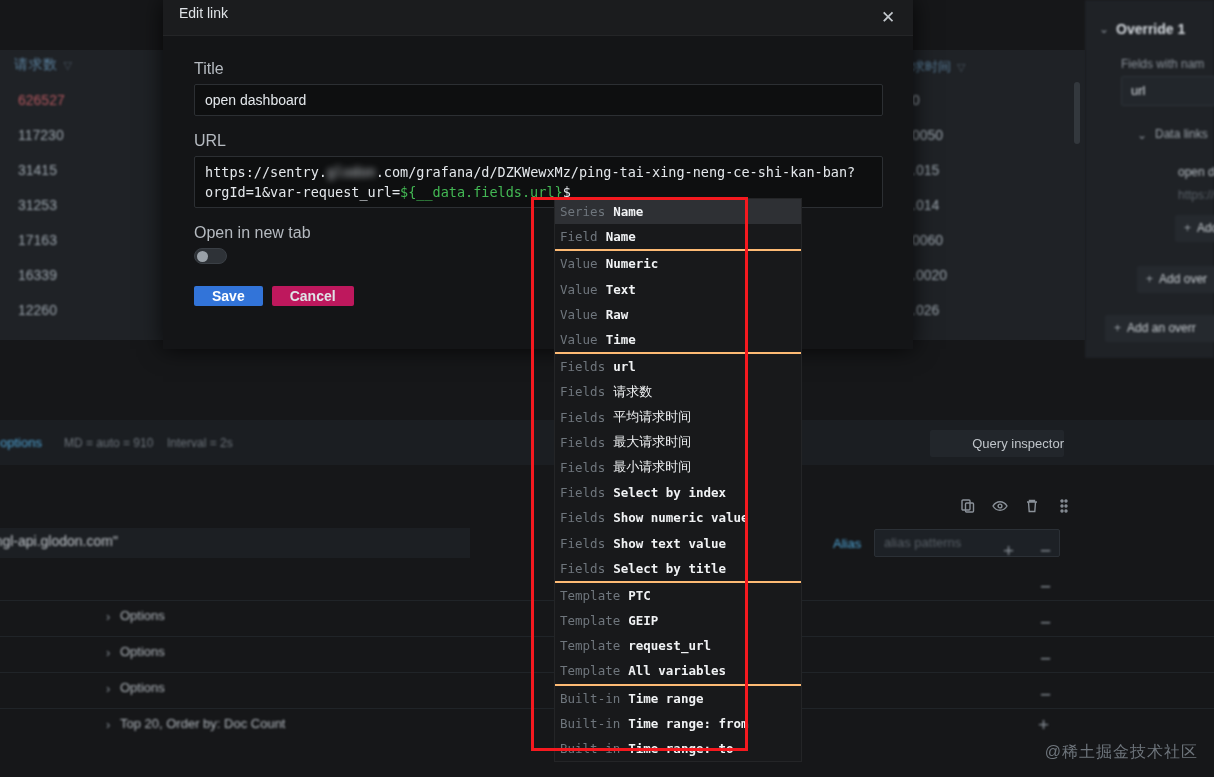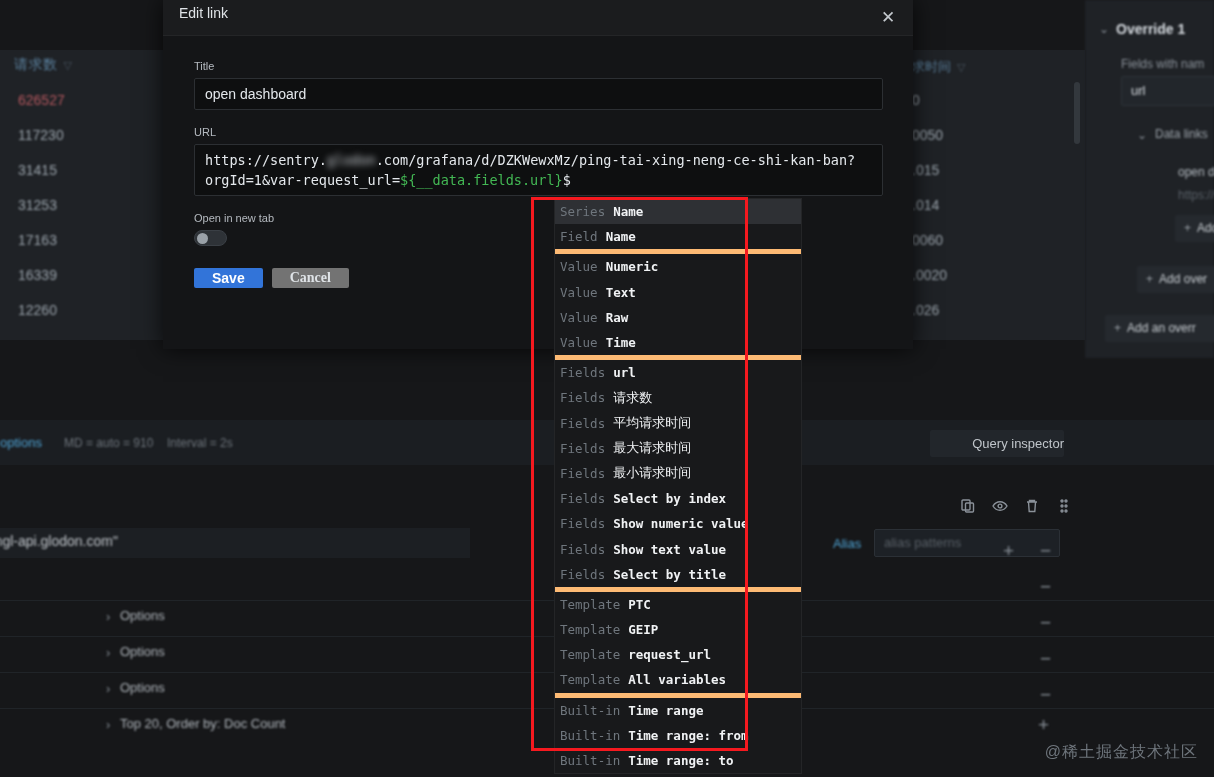--- a/index.html
+++ b/index.html
@@ -105,21 +105,21 @@
     border-bottom:1px solid #242527;
   }
   .modal-title { position:absolute; left:16px; top:5px; font-size:14px; color:#dfe3e7; }
   .modal-close {
     position:absolute; right:10px; top:2px; width:30px; height:30px;
     display:flex; align-items:center; justify-content:center;
     color:#c3c8cd; font-size:17px; background:none; border:none; cursor:pointer;
     font-family:"Liberation Sans", sans-serif;
   }
   .modal-body { position:relative; padding:24px 29px 0 31px; }
-  .field-label { font-size:11px; color:#b5bac0; margin-bottom:6px; }
+  .field-label { font-size:16px; color:#b5bac0; margin-bottom:6px; }
   .text-input {
     width:689px; height:32px; background:#0e0f10;
     border:1px solid #2c2f33; border-radius:2px;
     color:#e4e8ec; font-size:14px; padding:0 10px; line-height:30px;
   }
   .url-box {
     width:689px; height:52px; background:#0e0f10;
     border:1px solid #2c2f33; border-radius:2px;
     padding:5px 10px; font-family:"DejaVu Sans Mono", monospace;
     font-size:13.5px; line-height:20px; color:#e4e8ec; white-space:nowrap;
@@ -134,29 +134,29 @@
     content:""; position:absolute; left:2px; top:1.5px;
     width:11px; height:11px; border-radius:50%; background:#9aa1a8;
   }
   .btn-row { margin-top:22px; display:flex; gap:9px; }
   .btn {
     height:20px; padding:0 18px; border:none; border-radius:2px;
     font-size:14px; font-weight:bold; cursor:pointer;
     font-family:"Liberation Sans", sans-serif;
   }
   .btn-primary { background:#3274d9; color:#fff; }
-  .btn-secondary { background:#737373; color:#dfe3e7;font-family:Liberation Serif, serif; }
+  .btn-secondary { background:#be185d; color:#dfe3e7; }
 
   
   .suggest {
     position:absolute; left:554px; top:198px; width:248px;
     background:#18191b; border:1px solid #242527;
     font-family:"DejaVu Sans Mono", monospace; z-index:40;
   }
-  .sugg-group { border-bottom:5px solid #fdba74; }
+  .sugg-group { border-bottom:2px solid #fdba74; }
   .sugg-group:last-child { border-bottom:none; }
   .sugg-item {
     height:25.2px; display:flex; align-items:center;
     padding-left:5px; font-size:12.5px; cursor:pointer; white-space:nowrap;
   }
   .sugg-item.sel { background:#2e3034; }
   .sugg-pre { color:#6f767d; margin-right:8px; }
   .sugg-name { color:#f0f2f4; font-weight:bold; }
   .sugg-name.cjk { font-family:"DejaVu Sans", sans-serif; font-weight:normal; font-size:13px; }
 

